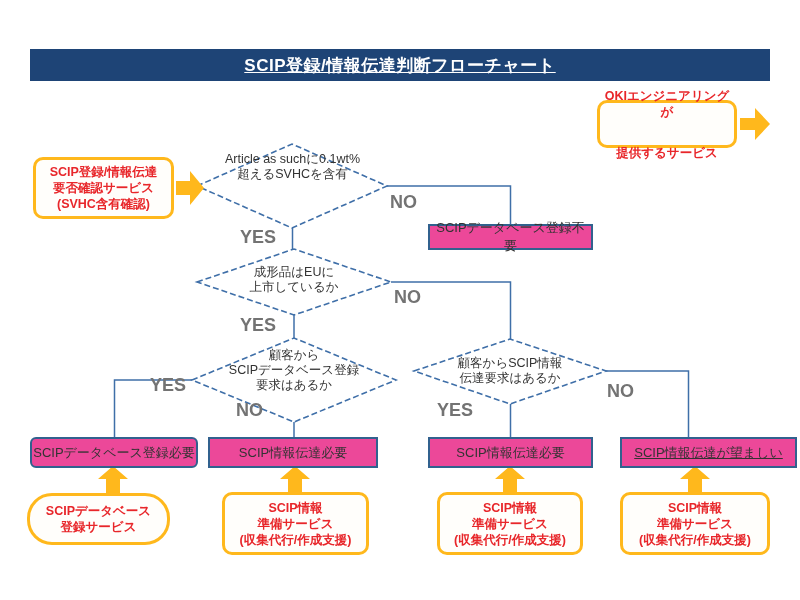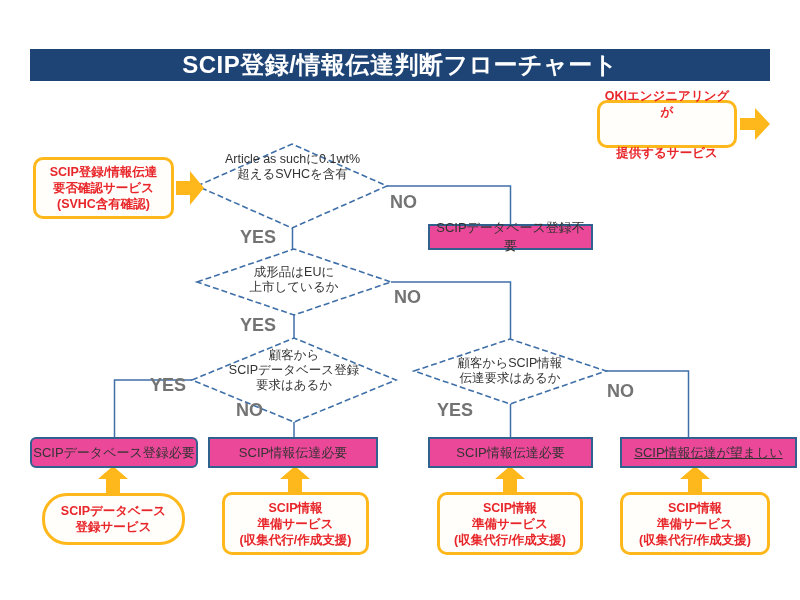--- a/index.html
+++ b/index.html
@@ -2,22 +2,22 @@
 <html><head>
 <meta charset="utf-8">
 <style>
   html,body{margin:0;padding:0;background:#fff;}
   .stage{
     position:relative;width:800px;height:600px;background:#ffffff;overflow:hidden;
     font-family:"Liberation Sans","DejaVu Sans",sans-serif;
   }
   .titlebar{
     position:absolute;left:30px;top:49px;width:740px;height:32px;
-    background:#1e4476;color:#ffffff;font-size:24px;font-weight:600;
-    display:flex;align-items:center;justify-content:center;letter-spacing:.5px;
+    background:#1e4476;color:#ffffff;font-size:17px;font-weight:600;
+    display:flex;align-items:center;justify-content:center;letter-spacing:.5px;text-decoration:underline;
   }
   svg.layer{position:absolute;left:0;top:0;}
   .dtext{
     position:absolute;text-align:center;color:#333333;
     font-size:12.5px;line-height:15px;
   }
   .rbox{
     position:absolute;box-sizing:border-box;background:#ec4899;
     border:2px solid #31618e;color:#333333;font-size:13px;
     display:flex;align-items:center;justify-content:center;text-align:center;
@@ -102,21 +102,21 @@
 
   <div class="callout" style="left:597px;top:100px;width:140px;height:48px;gap:25px;">
     <div>OKIエンジニアリングが</div>
     <div>提供するサービス</div>
   </div>
   <div class="callout" style="left:33px;top:157px;width:141px;height:62px;">
     <div>SCIP登録/情報伝達</div>
     <div>要否確認サービス</div>
     <div>(SVHC含有確認)</div>
   </div>
-  <div class="callout" style="left:42px;top:493px;width:143px;height:52px;border-radius:25px;">
+  <div class="callout" style="left:27px;top:493px;width:143px;height:52px;border-radius:25px;">
     <div>SCIPデータベース</div>
     <div>登録サービス</div>
   </div>
   <div class="callout" style="left:222px;top:492px;width:147px;height:63px;">
     <div>SCIP情報</div>
     <div>準備サービス</div>
     <div>(収集代行/作成支援)</div>
   </div>
   <div class="callout" style="left:437px;top:492px;width:146px;height:63px;">
     <div>SCIP情報</div>

